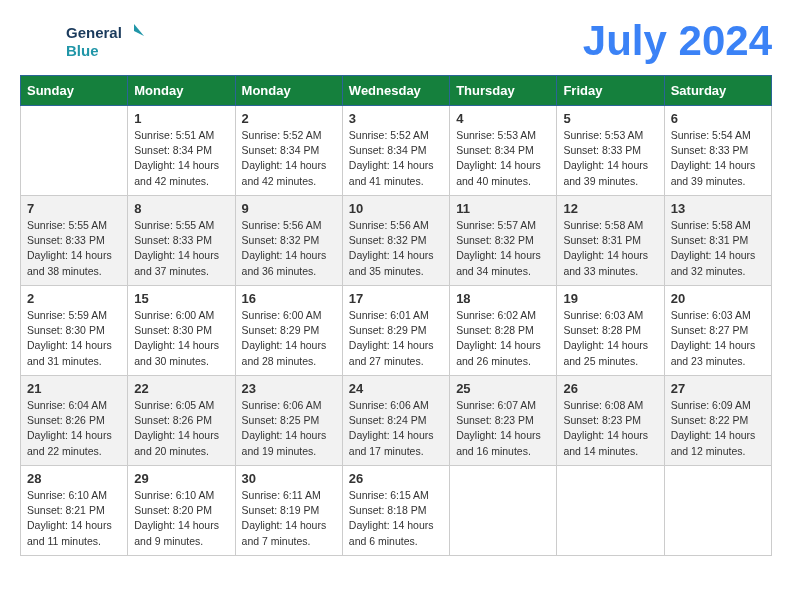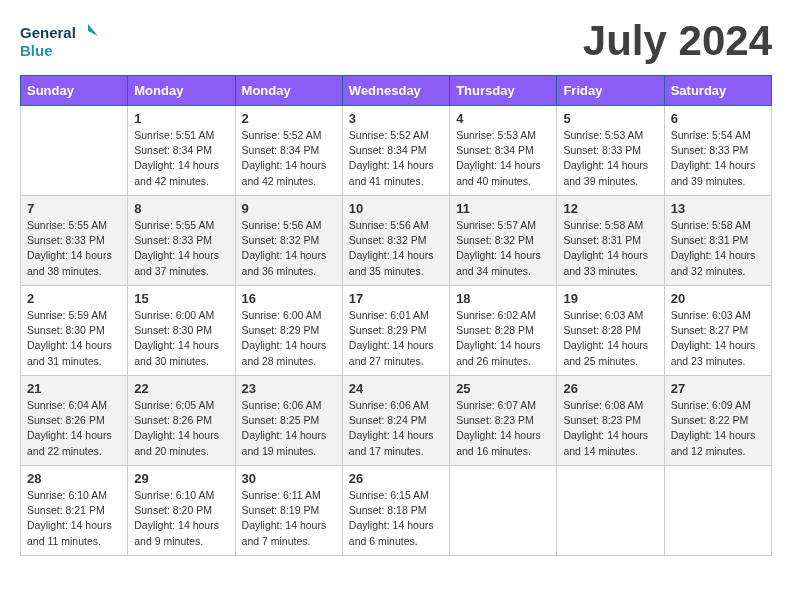--- a/index.html
+++ b/index.html
@@ -8,47 +8,48 @@
       background: #fff;
       width: 792px;
       min-height: 612px;
       padding: 20px;
     }
     .header-area {
       display: flex;
       justify-content: space-between;
       align-items: flex-start;
       margin-bottom: 10px;
+      margin-left: 46px;
     }
     .logo {
       display: flex;
       align-items: center;
       gap: 4px;
     }
     .title-area {
       text-align: right;
     }
     .month-title {
       font-size: 42px;
       font-weight: bold;
-      color: #404040;
+      color: #3b82f6;
       line-height: 1;
     }
     .location {
       font-size: 15px;
       color: #333;
       margin-top: 2px;
     }
     table {
       width: 100%;
       border-collapse: collapse;
       font-size: 11px;
     }
     thead th {
-      background-color: #8b5cf6;
+      background-color: #15803d;
       color: #fff;
       padding: 7px 6px;
       text-align: left;
       font-size: 13px;
       font-weight: bold;
       border: 1px solid #2a6496;
     }
     tbody td {
       border: 1px solid #ccc;
       vertical-align: top;

